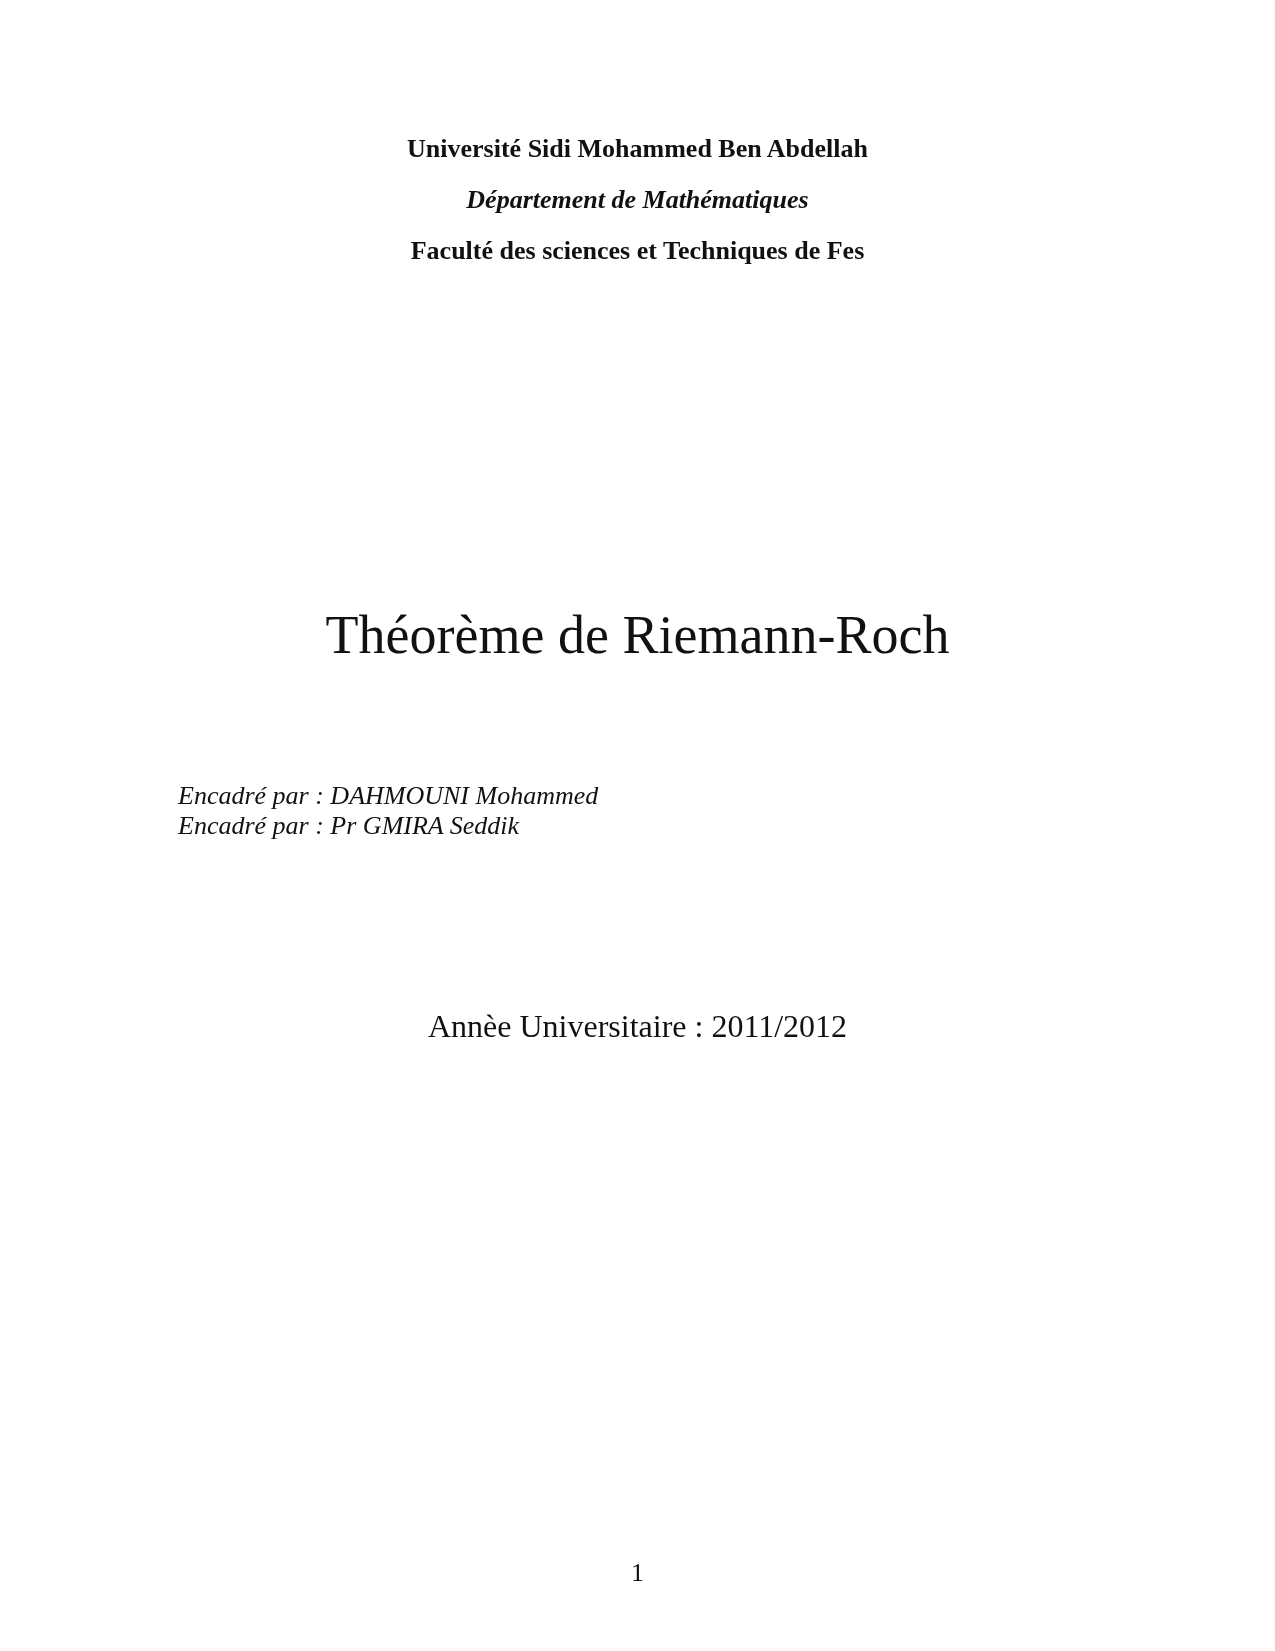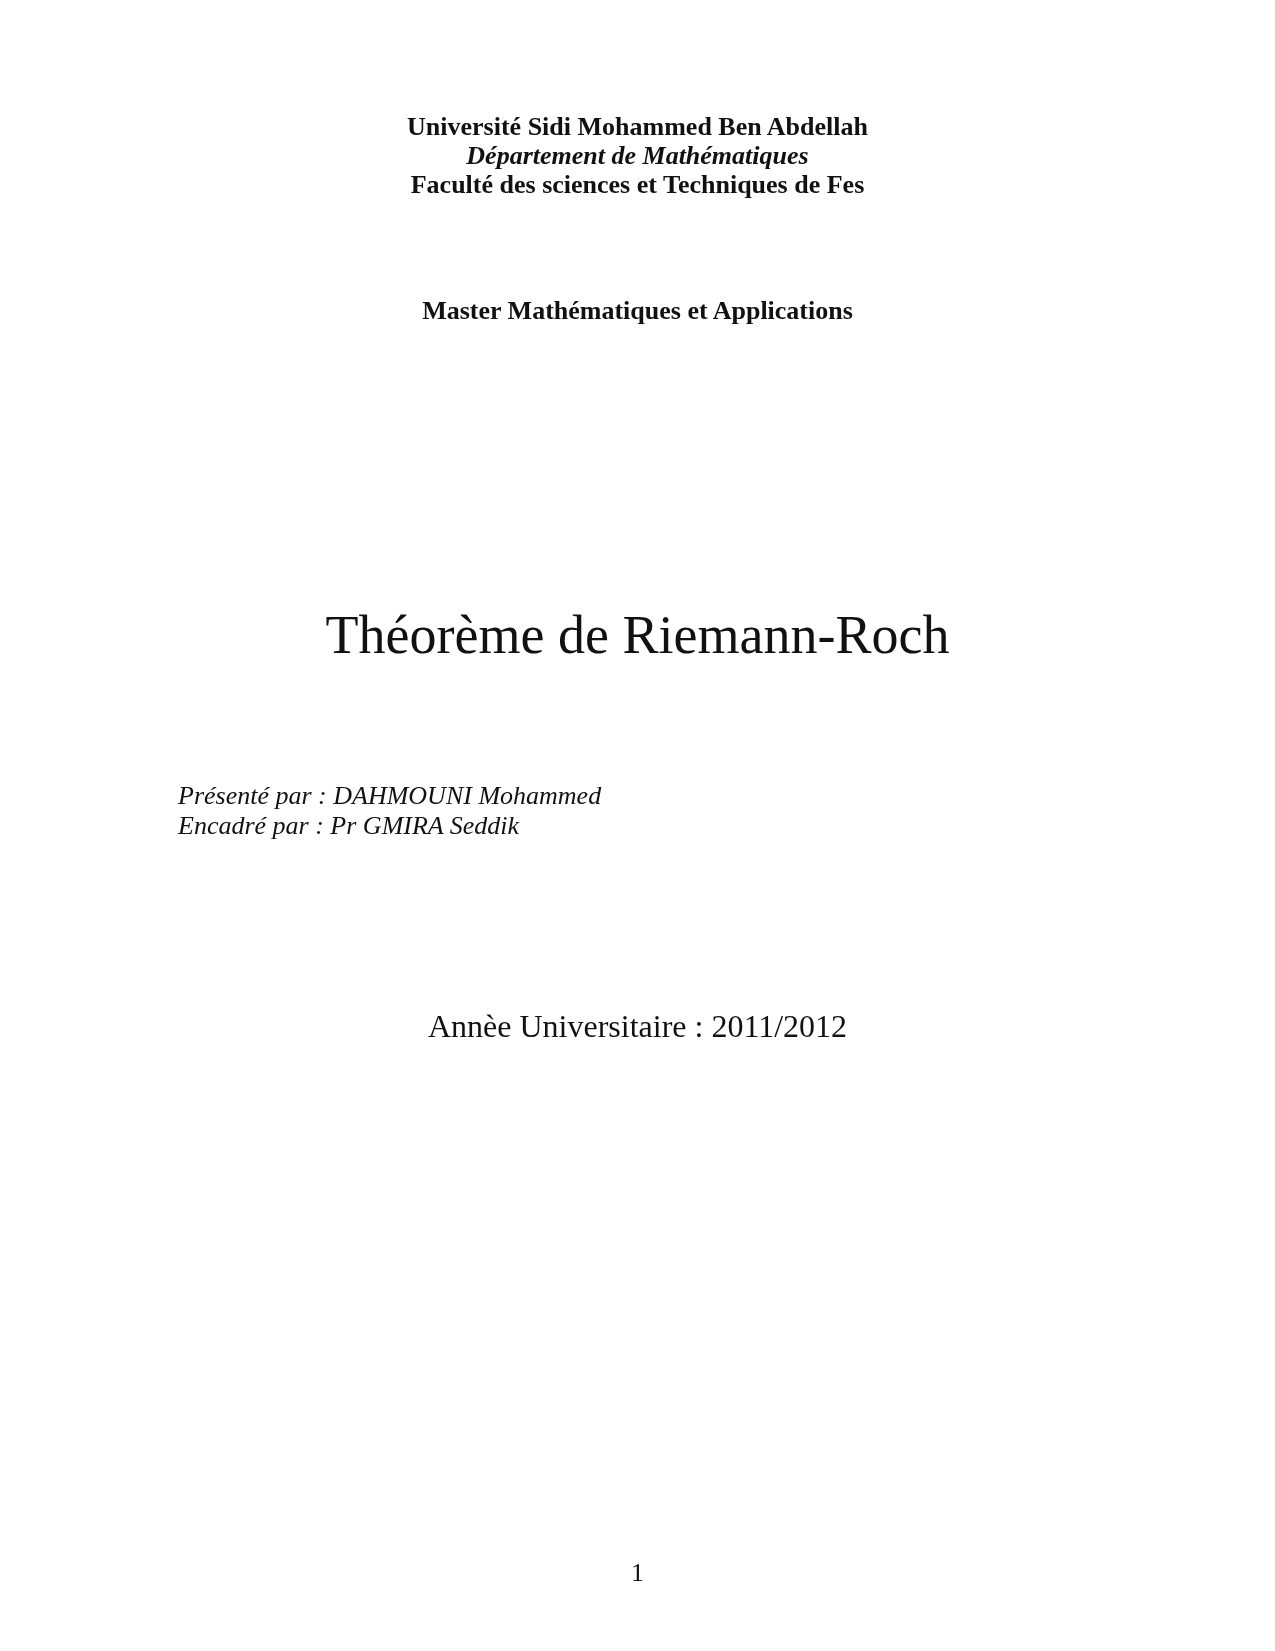--- a/index.html
+++ b/index.html
@@ -16,21 +16,21 @@
     color: #111111;
     font-family: "Liberation Serif", serif;
     overflow: hidden;
   }
   .textblock {
     position: absolute;
     left: 178px;
     width: 919px;
   }
   .centered { text-align: center; }
-  .bold { font-weight: bold; }
+  .bold { font-weight: bold; margin-top: 22px; }
   .italic { font-style: italic; }
   .header-block {
     top: 112px;
     font-size: 26px;
     line-height: 29px;
   }
   .program-line {
     top: 296px;
     font-size: 26px;
     line-height: 30px;
@@ -77,26 +77,25 @@
 <body>
 
 <div class="page">
 
   <div class="textblock header-block centered">
     <div class="bold">Université Sidi Mohammed Ben Abdellah</div>
     <div class="bold italic">Département de Mathématiques</div>
     <div class="bold">Faculté des sciences et Techniques de Fes</div>
   </div>
 
-  <div class="textblock program-line centered bold">Master Mathématiques et Applications</div>
 
 
   <div class="textblock main-title centered">Théorème de Riemann-Roch</div>
 
-  <div class="textblock presented-line italic">Présenté par : DAHMOUNI Mohammed</div>
+  <div class="textblock presented-line italic">Encadré par : DAHMOUNI Mohammed</div>
 
   <div class="textblock supervised-line italic">Encadré par : Pr GMIRA Seddik</div>
 
   <div class="textblock year-line centered">Annèe Universitaire : 2011/2012</div>
 
   <div class="textblock page-number centered">1</div>
 
 </div>
 
 </body></html>

